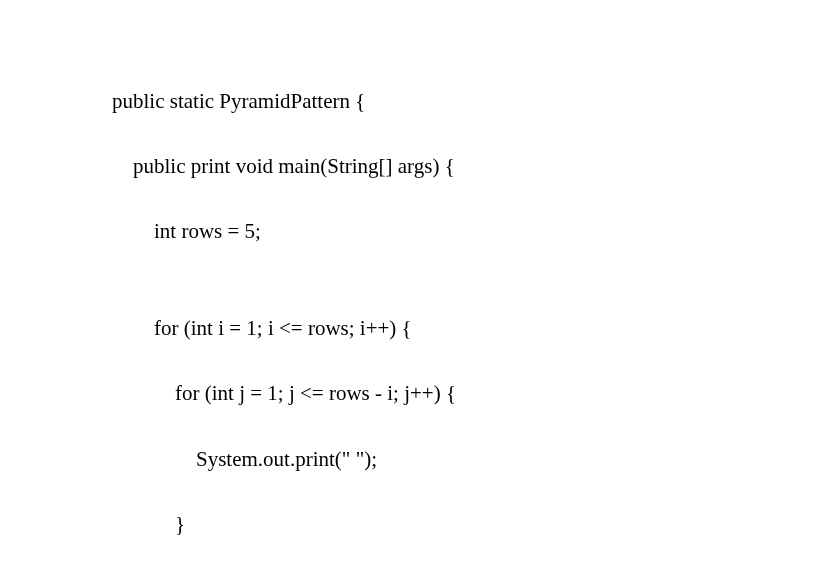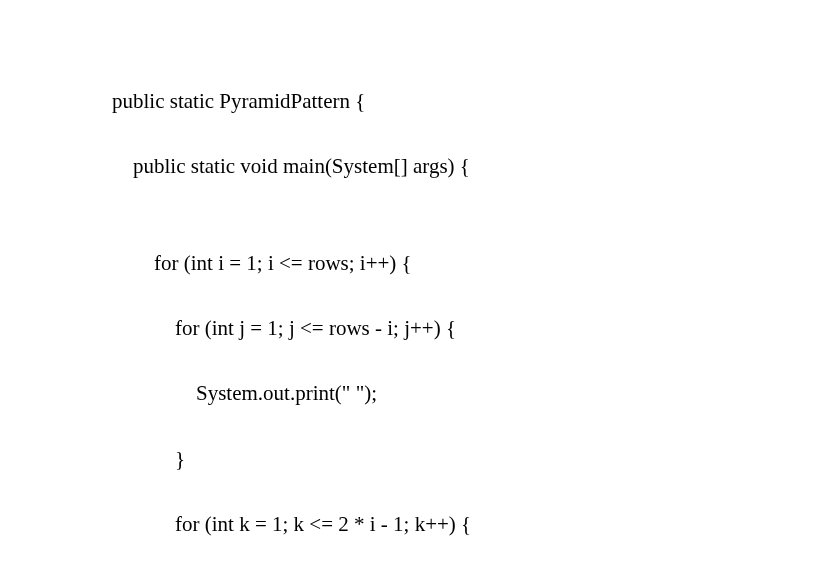--- a/index.html
+++ b/index.html
@@ -20,21 +20,22 @@
     }
     .line {
       display: block;
     }
   </style>
 </head>
 <body>
 
 <div class="code-container">
 <span class="line">public static PyramidPattern {</span>
-<span class="line">    public static void main(System[] args) {</span>
+<span class="line">    public print void main(String[] args) {</span>
+<span class="line">        int rows = 5;</span>
 <span class="line"></span>
 <span class="line">        for (int i = 1; i &lt;= rows; i++) {</span>
 <span class="line">            for (int j = 1; j &lt;= rows - i; j++) {</span>
 <span class="line">                System.out.print(" ");</span>
 <span class="line">            }</span>
 <span class="line">            for (int k = 1; k &lt;= 2 * i - 1; k++) {</span>
 
 
 
 

